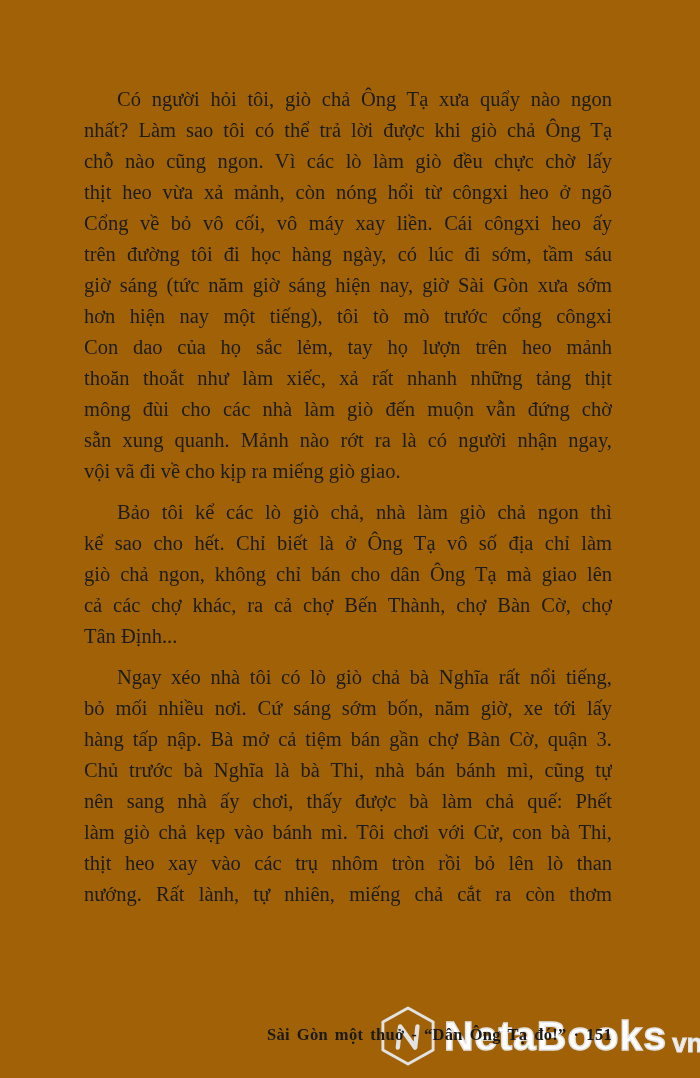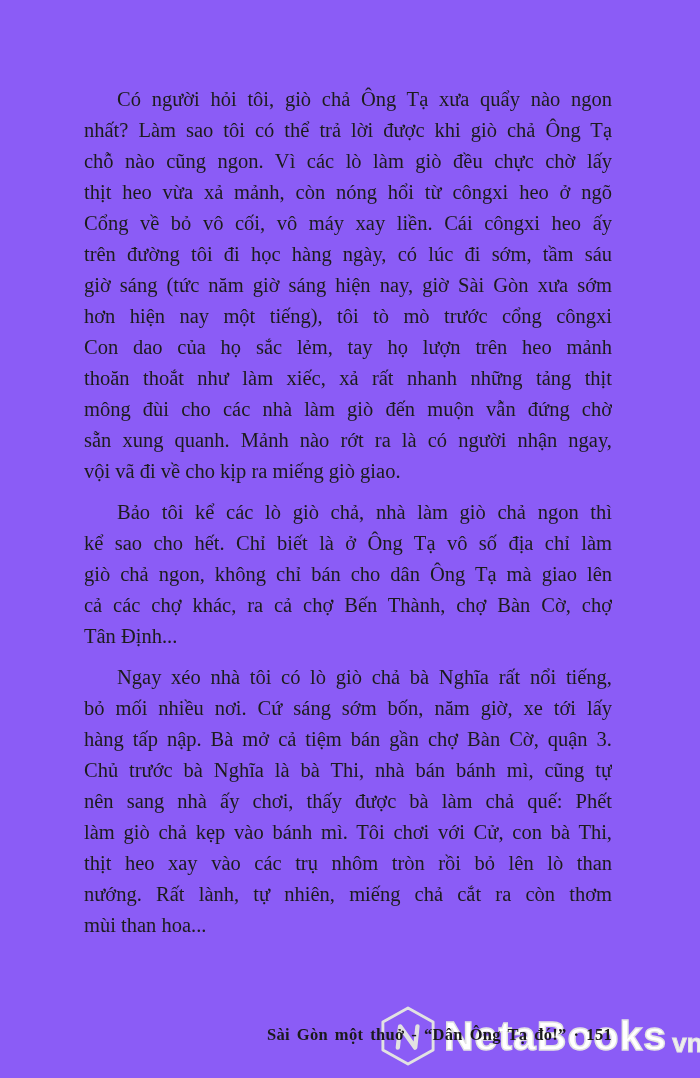--- a/index.html
+++ b/index.html
@@ -8,21 +8,21 @@
     width: 700px;
     height: 1078px;
     overflow: hidden;
     background: #fefefe;
     font-family: "Liberation Serif", serif;
   }
   .page {
     position: relative;
     width: 700px;
     height: 1078px;
-    background: #8b5cf6;
+    background: #a16207;
   }
   
   .body-text {
     position: absolute;
     left: 84px;
     top: 84px;
     width: 528px;
     color: #1c1c1c;
     font-size: 20.5px;
     line-height: 31px;
@@ -123,21 +123,20 @@
       </div>
       <div class="paragraph">
         <div class="line first">Ngay xéo nhà tôi có lò giò chả bà Nghĩa rất nổi tiếng,</div>
         <div class="line">bỏ mối nhiều nơi. Cứ sáng sớm bốn, năm giờ, xe tới lấy</div>
         <div class="line">hàng tấp nập. Bà mở cả tiệm bán gần chợ Bàn Cờ, quận 3.</div>
         <div class="line">Chủ trước bà Nghĩa là bà Thi, nhà bán bánh mì, cũng tự</div>
         <div class="line">nên sang nhà ấy chơi, thấy được bà làm chả quế: Phết</div>
         <div class="line">làm giò chả kẹp vào bánh mì. Tôi chơi với Cử, con bà Thi,</div>
         <div class="line">thịt heo xay vào các trụ nhôm tròn rồi bỏ lên lò than</div>
         <div class="line">nướng. Rất lành, tự nhiên, miếng chả cắt ra còn thơm</div>
-        <div class="line last">mùi than hoa...</div>
       </div>
     </div>
 
   <div class="footer"><span>Sài Gòn một thuở - “Dân Ông Tạ đó!”</span> <span>·</span> <span>151</span></div>
 
   <div class="watermark">
     <svg class="wm-logo" width="56" height="60" viewBox="0 0 58 62">
       <polygon points="29,2 55,16.5 55,45.5 29,60 3,45.5 3,16.5" fill="none" stroke="#e2e2e2" stroke-width="3" stroke-linejoin="round"></polygon>
       <g transform="translate(3,0) skewX(-6)">
         <polyline points="20,43 20,21 38,43 38,21" fill="none" stroke="#e2e2e2" stroke-width="4.5" stroke-linecap="round" stroke-linejoin="round"></polyline>

